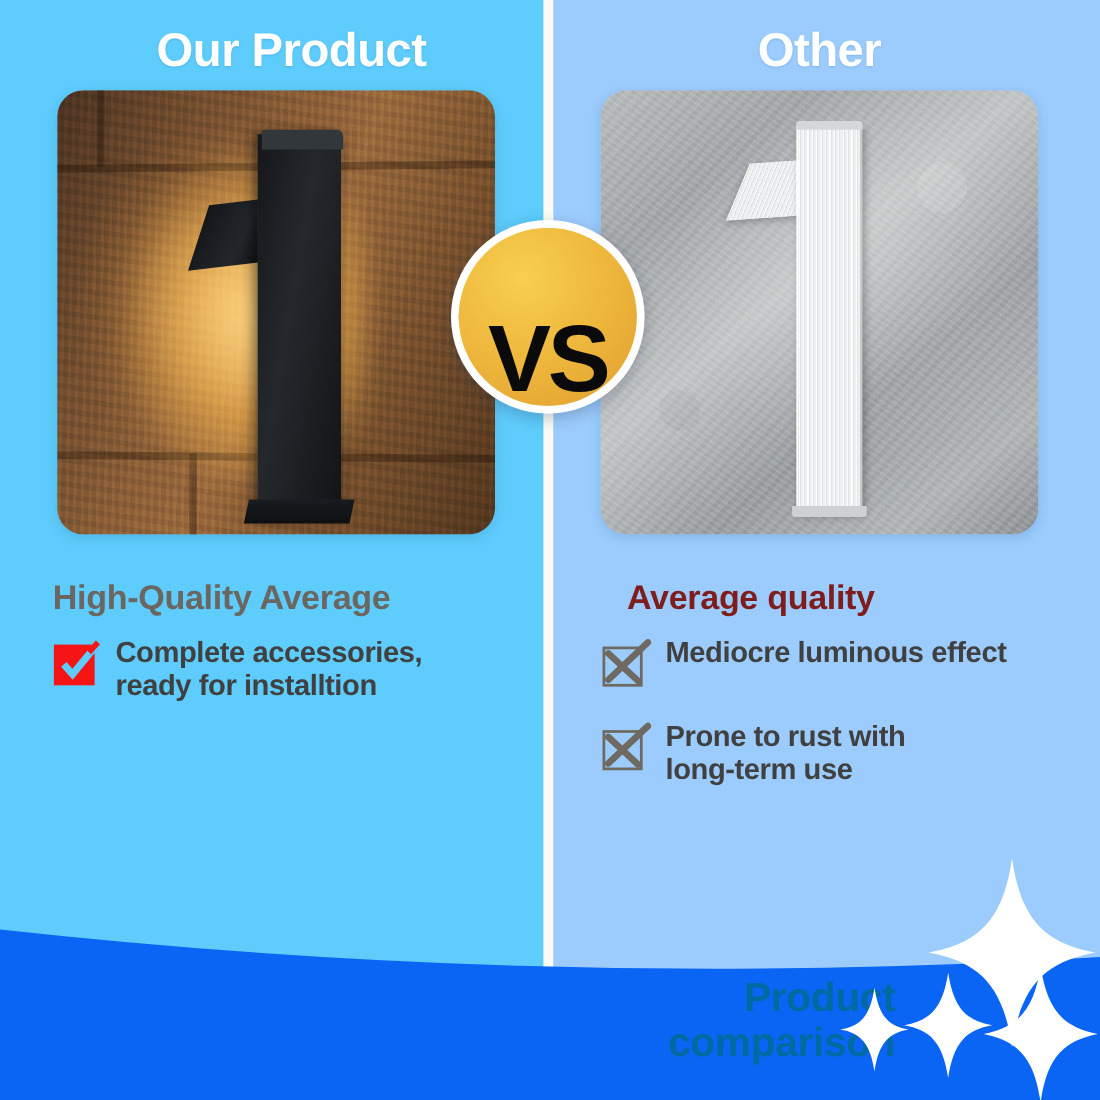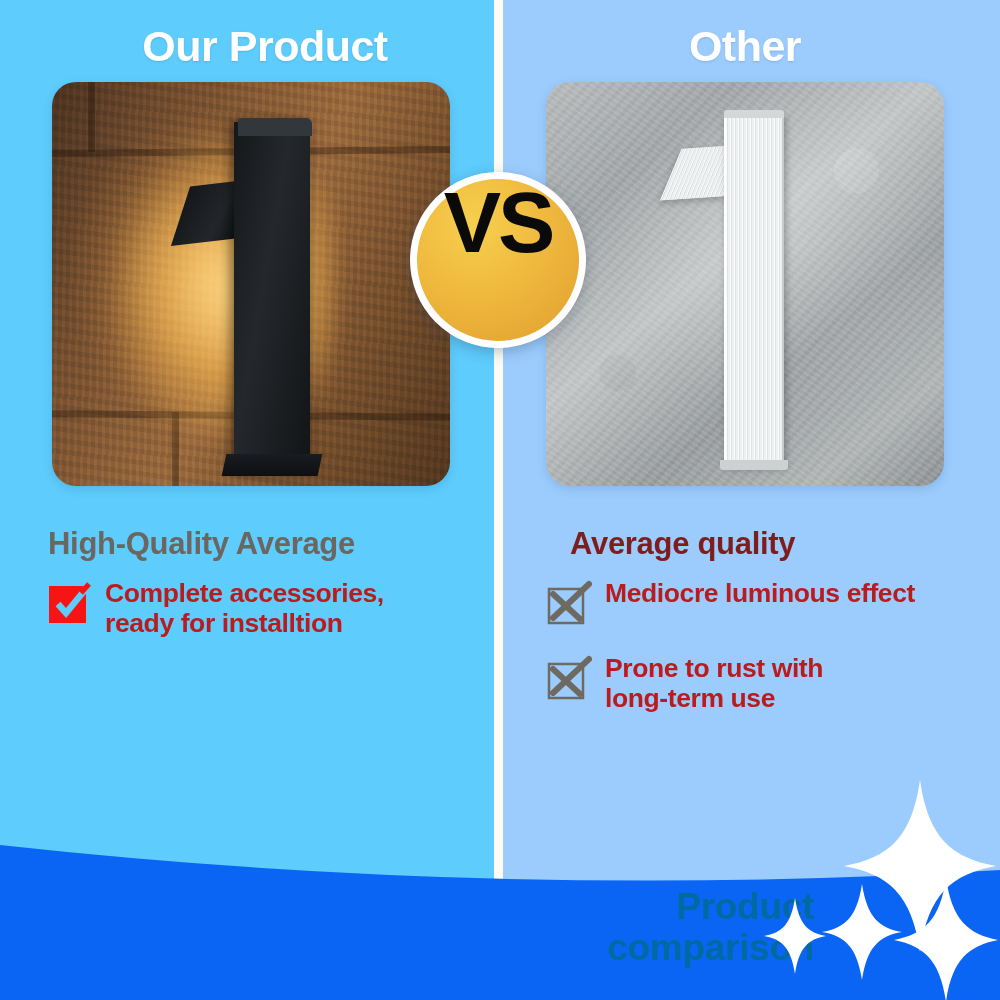--- a/index.html
+++ b/index.html
@@ -126,26 +126,26 @@
     position:absolute; left:178px; top:28px; width:60px; height:8px;
     background:#d4d8d9; border-radius:3px 3px 0 0;
   }
   .num-steel-foot {
     position:absolute; left:174px; top:378px; width:68px; height:10px;
     background:#cdd1d2; border-radius:0 0 3px 3px;
   }
 
   
   .vs-badge {
-    position:absolute; left:410px; top:172px; width:176px; height:176px;
+    position:absolute; left:410px; top:200px; width:176px; height:176px;
     border-radius:50%;
     background:radial-gradient(circle at 36% 28%, #F7CF4F 0%, #EFB93E 45%, #E09E2E 100%);
     border:7px solid #FFFFFF;
     box-shadow:0 4px 14px rgba(40,60,90,.30);
-    display:flex; align-items:flex-start; justify-content:center;
+    display:flex; align-items:flex-end; justify-content:center;
     z-index:6;
   }
   .vs-text {
     font-size:86px; font-weight:bold; color:#0A0A0A;
     letter-spacing:-3px; line-height:1;
   }
 
   
   .feat-col { position:absolute; top:524px; }
   .feat-col.left  { left:48px;  width:430px; }
@@ -154,21 +154,21 @@
   .feat-heading {
     font-size:31px; font-weight:bold; line-height:40px;
     margin-bottom:14px; letter-spacing:-0.3px;
   }
   .feat-heading.left  { color:#6B6660; }
   .feat-heading.right { color:#7f1d1d;margin-left:24px; }
 
   .feat-item { display:flex; align-items:flex-start; margin-bottom:23px; }
   .feat-item .mark { flex:0 0 auto; margin-right:13px; margin-top:2px; }
   .feat-text {
-    font-size:26.5px; font-weight:bold; color:#b91c1c;
+    font-size:26.5px; font-weight:bold; color:#404040;
     line-height:30px; letter-spacing:-0.4px;
     white-space:pre-line;
   }
 
   
   .banner-wrap {
     position:absolute; left:0; bottom:0; width:1000px; height:175px;
     overflow:hidden;
   }
   .banner-svg { position:absolute; left:0; top:0; }

